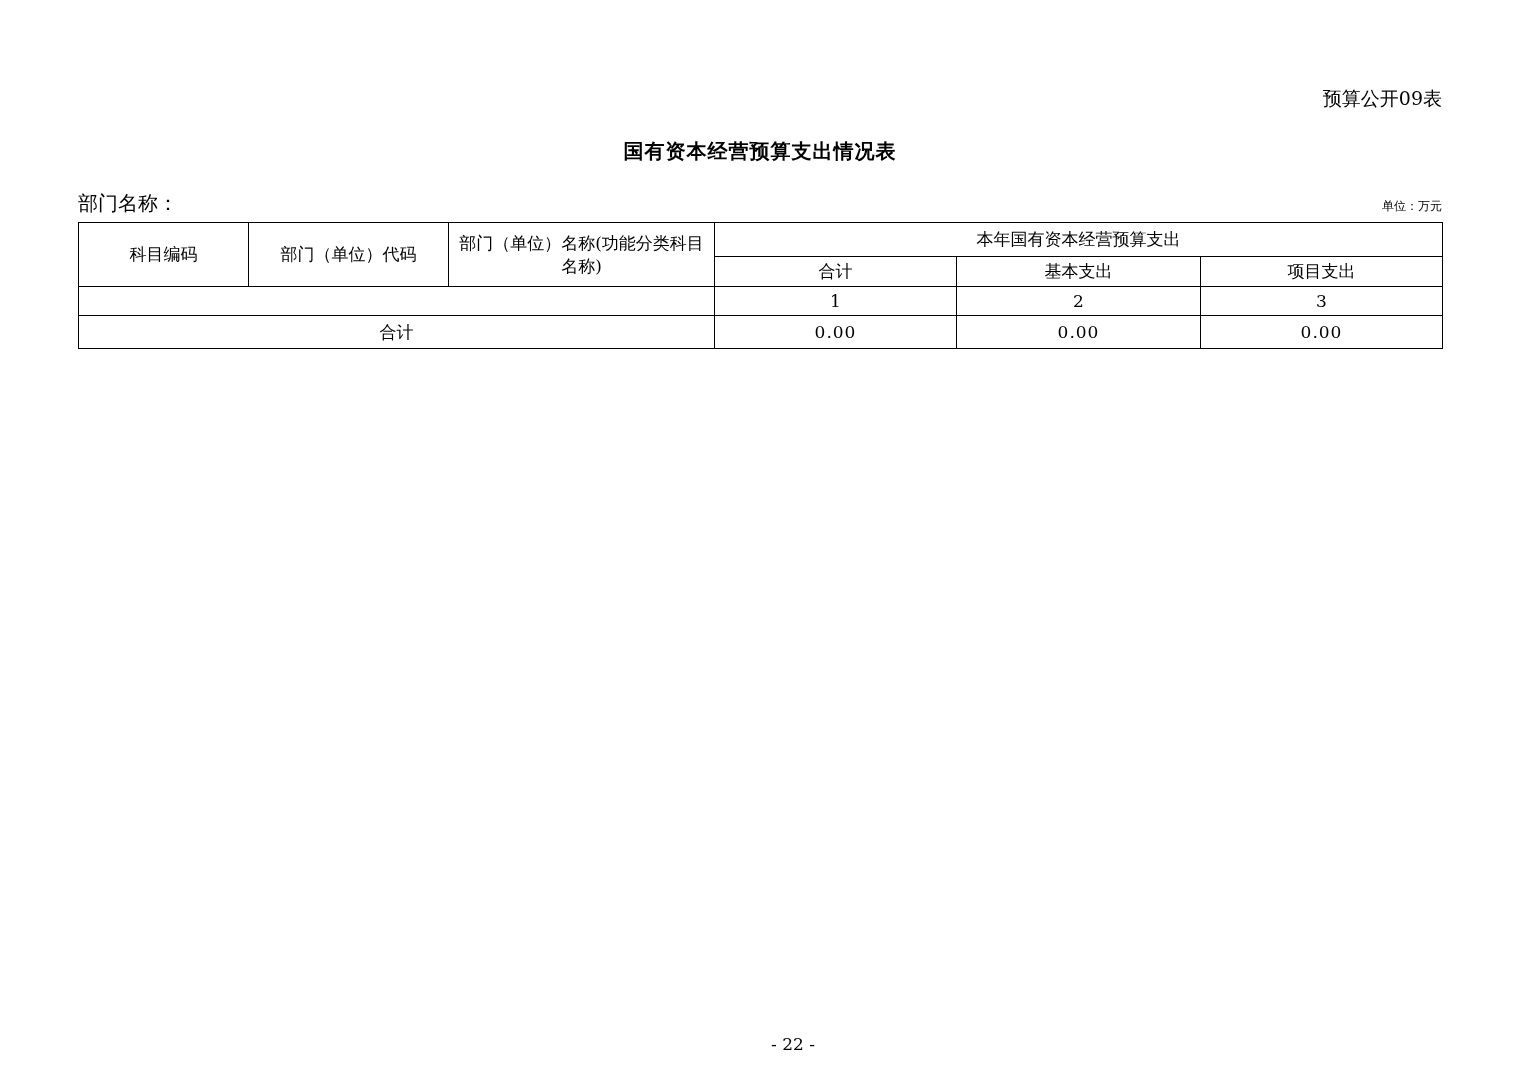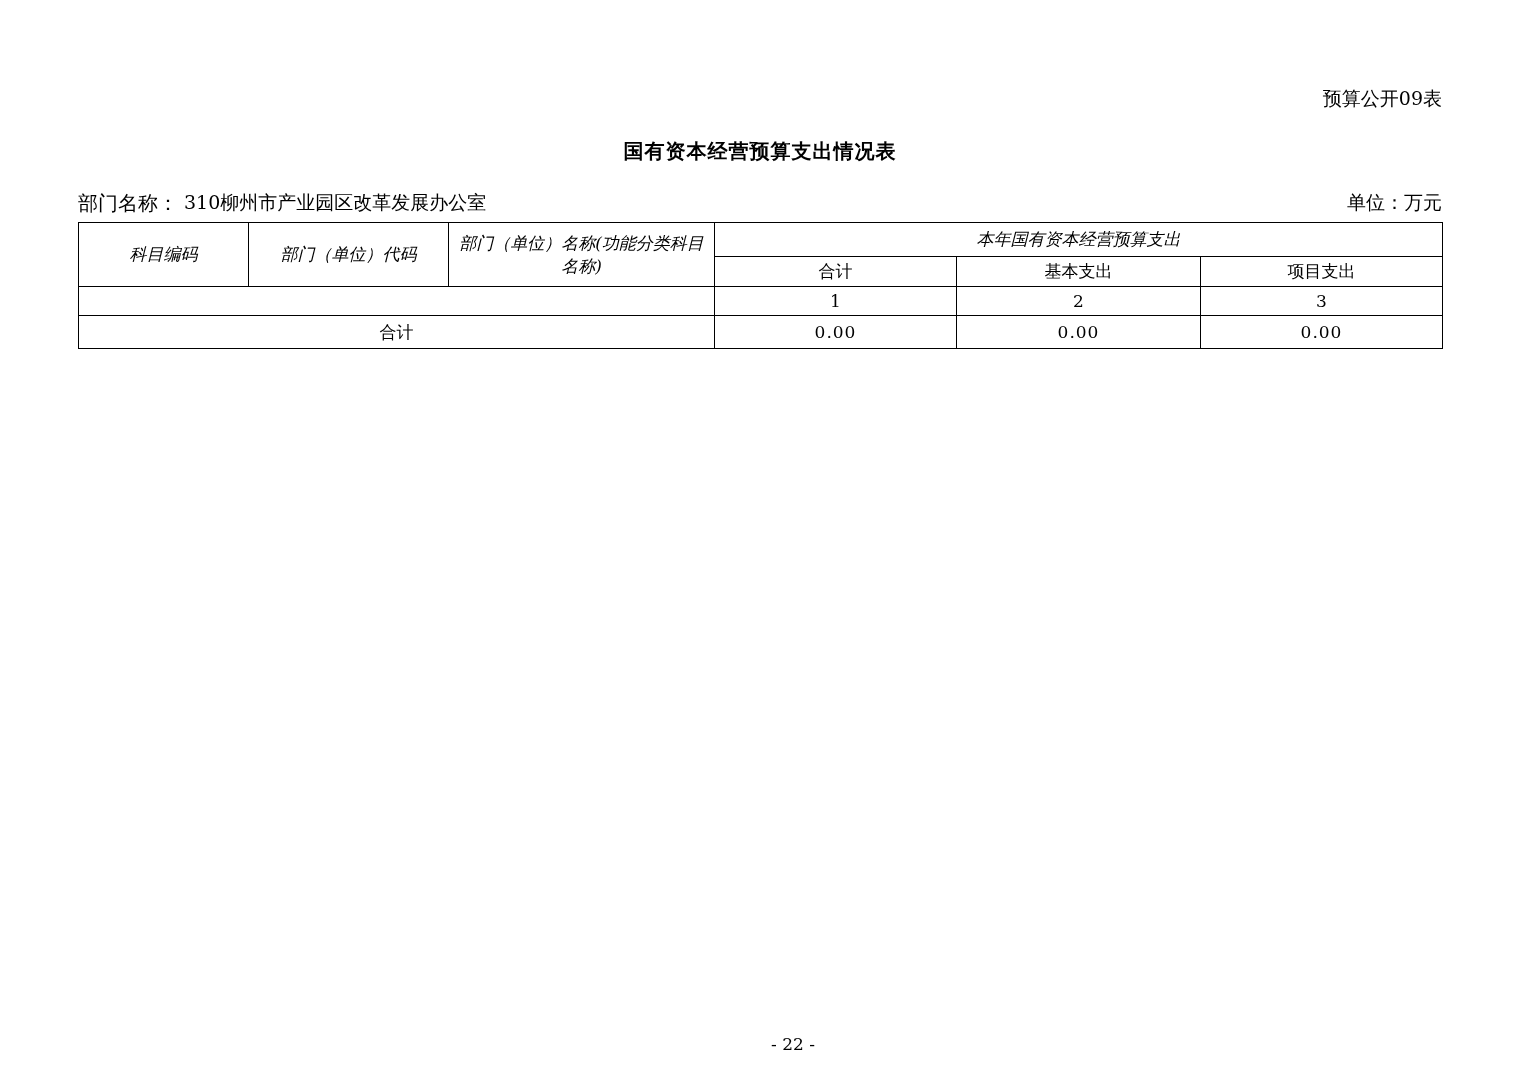--- a/index.html
+++ b/index.html
@@ -53,22 +53,22 @@
   .dept-name {
     position: absolute;
     left: 106px;
     top: 0;
     font-size: 19px;
     white-space: nowrap;
   }
   .unit-label {
     position: absolute;
     right: 0;
-    top: 0;
-    font-size: 19px;
+    top: 8px;
+    font-size: 12px;
     white-space: nowrap;
   }
   table.budget {
     position: absolute;
     top: 222px;
     left: 78px;
     width: 1364px;
     border-collapse: collapse;
     table-layout: fixed;
   }
@@ -79,21 +79,20 @@
     text-align: center;
     vertical-align: middle;
     padding: 2px 4px;
     font-family: "DejaVu Serif", "Liberation Serif", serif;
   }
   .hdr-main {
     height: 34px;
     font-weight: bold;
     font-family: "DejaVu Sans", "Liberation Sans", sans-serif;
     font-size: 17px;
-    font-style: italic;
   }
   .hdr-sub {
     height: 30px;
     font-weight: bold;
     font-family: "DejaVu Sans", "Liberation Sans", sans-serif;
     font-size: 17px;
   }
   .hdr-left {
     font-weight: normal;
     font-family: "DejaVu Serif", "Liberation Serif", serif;
@@ -141,21 +140,20 @@
 <body>
 
 <div class="page">
 
   <div class="form-code">预算公开09表</div>
 
   <div class="doc-title">国有资本经营预算支出情况表</div>
 
   <div class="meta-row">
     <span class="dept-label">部门名称：</span>
-    <span class="dept-name">310柳州市产业园区改革发展办公室</span>
     <span class="unit-label">单位：万元</span>
   </div>
 
   <table class="budget">
     <colgroup>
       <col style="width:170px">
       <col style="width:200px">
       <col style="width:266px">
       <col style="width:242px">
       <col style="width:244px">

